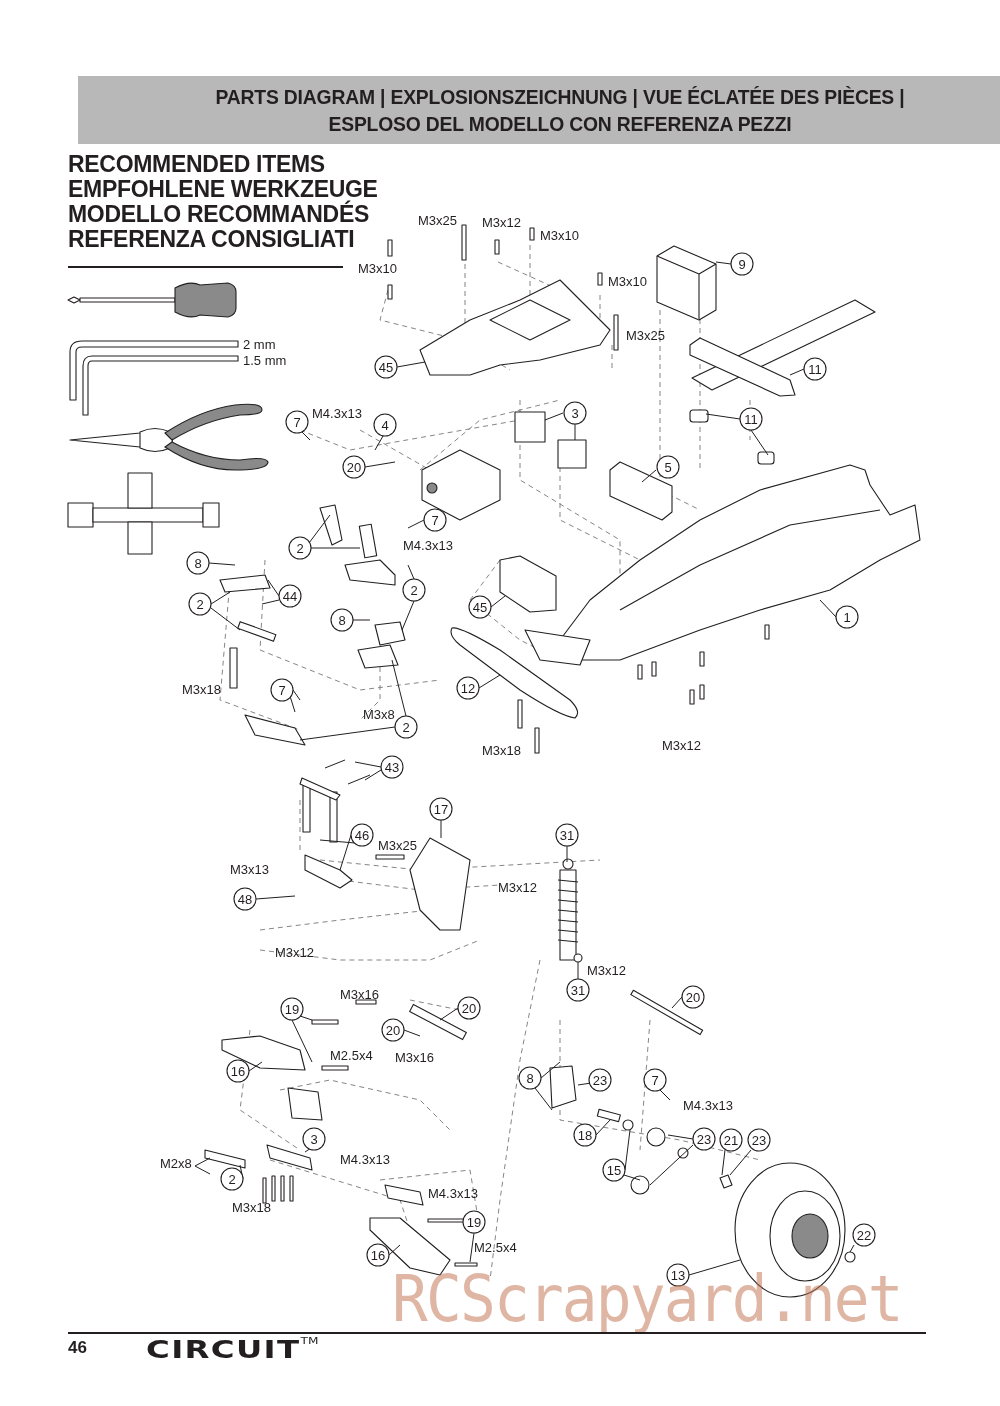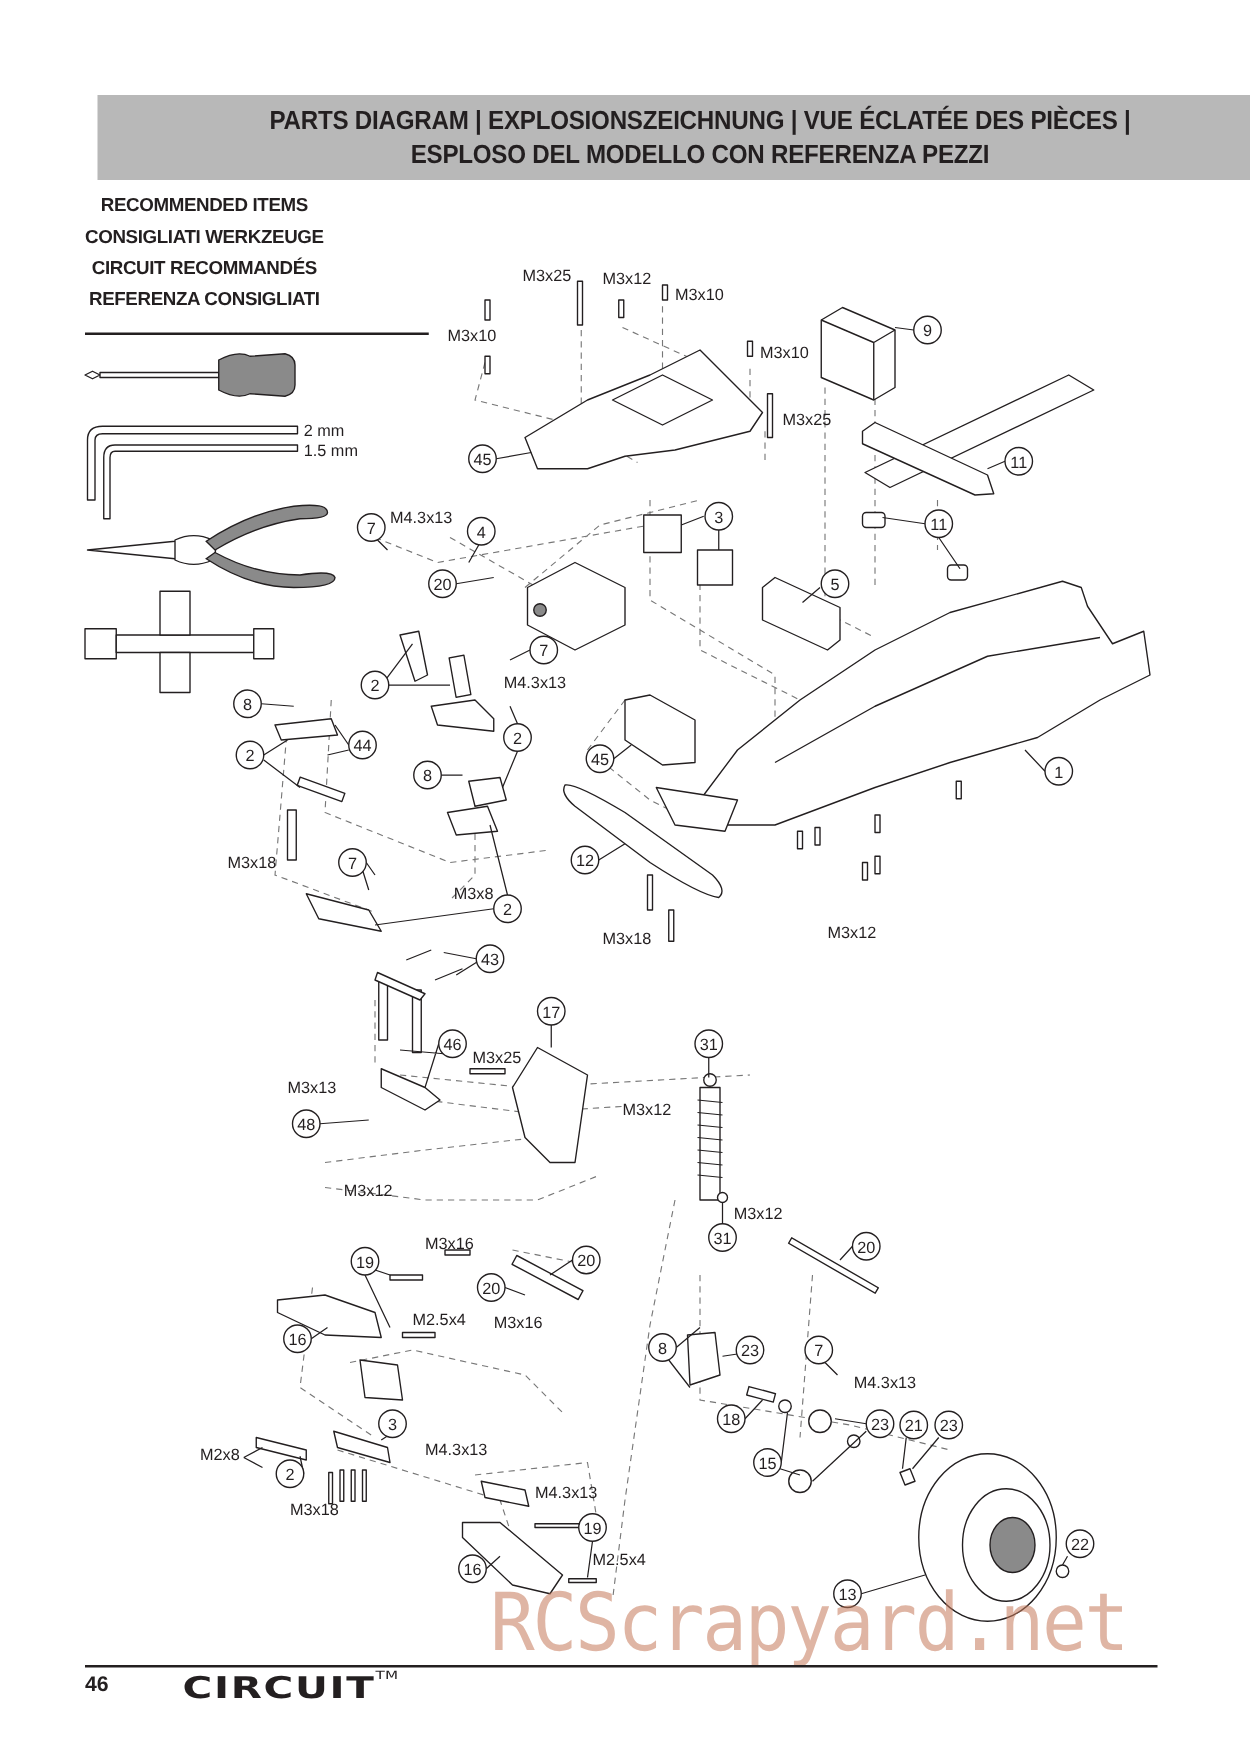--- a/index.html
+++ b/index.html
@@ -1,21 +1,21 @@
 <!DOCTYPE html>
 <html><head>
 <meta charset="utf-8">
 <style>
   html, body { margin: 0; padding: 0; background: #ffffff; }
   body { width: 1000px; height: 1406px; position: relative; overflow: hidden; font-family: "Liberation Sans", sans-serif; color: #231f20; }
   .banner { position: absolute; left: 78px; top: 76px; width: 964px; height: 68px; background: #b8b8b8; text-align: center; }
   .banner div { font-family: "Liberation Sans", sans-serif; font-weight: bold; font-size: 21px; line-height: 27px; color: #231f20; letter-spacing: -0.2px; transform: scaleX(0.92); }
   .banner .l1 { margin-top: 7px; }
   .rec { position: absolute; left: 68px; top: 152px; }
-  .rec div { font-weight: bold; font-size: 15px; line-height: 25px; letter-spacing: -0.3px; text-align: center; }
+  .rec div { font-weight: bold; font-size: 23px; line-height: 25px; letter-spacing: -0.3px; }
   .rec-rule { position: absolute; left: 68px; top: 266px; width: 275px; height: 2px; background: #231f20; }
   svg#diagram { position: absolute; left: 0; top: 0; }
   .callout circle { fill: #fff; stroke: #231f20; stroke-width: 1.1; }
   .callout text { font-family: "Liberation Sans", sans-serif; font-size: 13px; fill: #231f20; text-anchor: middle; dominant-baseline: central; }
   .lbl { font-family: "Liberation Sans", sans-serif; font-size: 13px; fill: #231f20; }
   .part { fill: #fff; stroke: #231f20; stroke-width: 1.1; stroke-linejoin: round; }
   .part-g { fill: #8a8a8a; stroke: #231f20; stroke-width: 1.1; }
   .dash { fill: none; stroke: #777; stroke-width: 0.9; stroke-dasharray: 5 4; }
   .leader { stroke: #231f20; stroke-width: 1; fill: none; }
   .footer-rule { position: absolute; left: 68px; top: 1332px; width: 858px; height: 1.5px; background: #231f20; }
@@ -27,22 +27,22 @@
 </head>
 <body>
 
 <div class="banner">
   <div class="l1">PARTS DIAGRAM | EXPLOSIONSZEICHNUNG | VUE ÉCLATÉE DES PIÈCES |</div>
   <div>ESPLOSO DEL MODELLO CON REFERENZA PEZZI</div>
 </div>
 
 <div class="rec">
   <div>RECOMMENDED ITEMS</div>
-  <div>CONSIGLIATI WERKZEUGE</div>
-  <div>CIRCUIT RECOMMANDÉS</div>
+  <div>EMPFOHLENE WERKZEUGE</div>
+  <div>MODELLO RECOMMANDÉS</div>
   <div>REFERENZA CONSIGLIATI</div>
 </div>
 <div class="rec-rule"></div>
 
 <svg id="diagram" width="1000" height="1406" viewBox="0 0 1000 1406">
 
   <g>
     <path class="part" d="M68 300 L74 297 L80 300 L74 303 Z"></path>
     <rect class="part" x="80" y="298" width="95" height="4"></rect>
     <path class="part-g" d="M175 288 Q190 280 200 285 L228 283 Q236 285 236 292 L236 308 Q236 315 228 317 L200 315 Q190 320 175 312 Z"></path>

